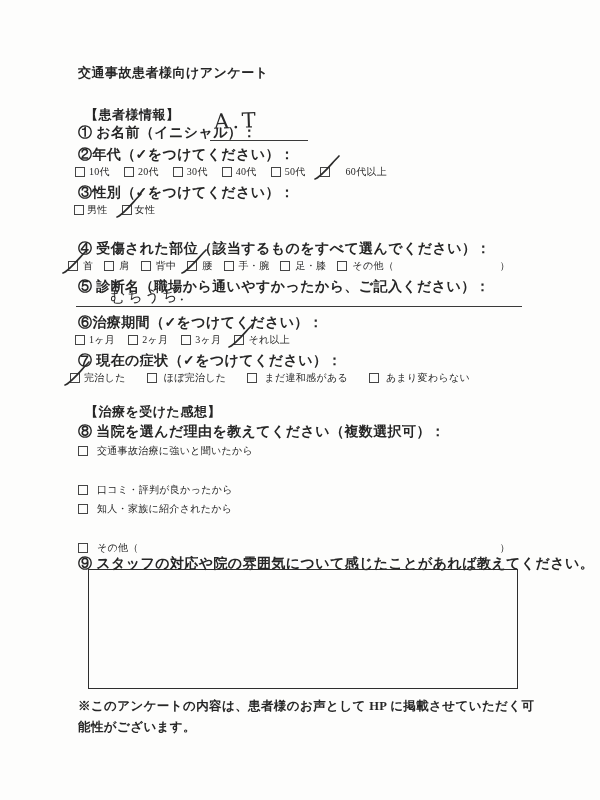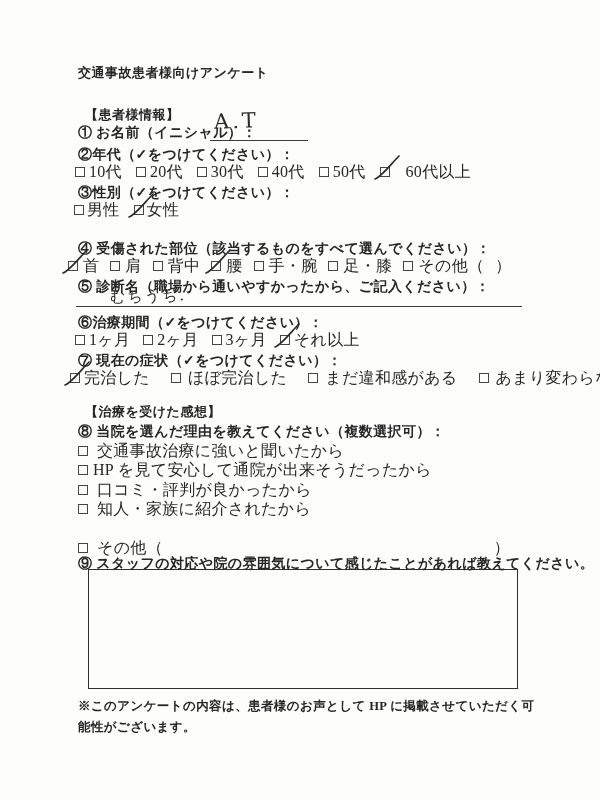--- a/index.html
+++ b/index.html
@@ -10,21 +10,21 @@
   .abs{position:absolute;white-space:nowrap;}
   .title{font-size:13px;font-weight:700;letter-spacing:.5px;}
   .heading{font-size:13px;font-weight:700;letter-spacing:.5px;}
   .qlabel{font-size:14px;font-weight:700;letter-spacing:.4px;}
   .optrow{display:flex;align-items:flex-start;}
   .opt{display:flex;align-items:flex-start;}
   .cb{
     position:relative;display:inline-block;width:8px;height:8px;
     border:1.2px solid #454545;margin-top:3px;flex:0 0 auto;
   }
-  .lb{font-size:16px;line-height:15px;letter-spacing:.3px;}
+  .lb{font-size:10px;line-height:15px;letter-spacing:.3px;}
   .tick{display:none;position:absolute;left:-9px;top:-14px;width:30px;height:27px;overflow:visible;z-index:3;}
   .cb.checked .tick{display:block;}
   .tick path{fill:none;stroke:#2b2b2b;stroke-width:1.7;stroke-linecap:round;}
   .hand{font-family:"DejaVu Serif","Liberation Serif",serif;color:#2a2a2a;}
   .hand-name{font-size:21px;letter-spacing:3px;transform:rotate(-2deg);}
   .hand-dx{font-size:15px;letter-spacing:2px;transform:rotate(-1.5deg);}
   .inkline{position:absolute;background:#3a3a3a;height:1.2px;}
   .comment-box{position:absolute;border:1.4px solid #2e2e2e;background:transparent;}
   .footnote{font-size:12.5px;line-height:1.65;letter-spacing:.4px;white-space:normal;font-weight:700;}
   .paren-end{margin-left:auto;}
@@ -187,26 +187,20 @@
   <div class="abs heading" style="left:85px;top:403px">【治療を受けた感想】</div>
 
   <div class="abs qlabel" style="left:78px;top:423px">⑧ 当院を選んだ理由を教えてください（複数選択可）：</div>
 
   <div class="abs optrow" style="left:78px;top:443px">
     <span class="opt" style="gap:9px">
       <span class="cb"></span>
       <span class="lb">交通事故治療に強いと聞いたから</span>
     </span>
   </div>
-  <div class="abs optrow" style="left:78px;top:462px">
-    <span class="opt" style="gap:5px">
-      <span class="cb"></span>
-      <span class="lb">HP を見て安心して通院が出来そうだったから</span>
-    </span>
-  </div>
   <div class="abs optrow" style="left:78px;top:482px">
     <span class="opt" style="gap:9px">
       <span class="cb"></span>
       <span class="lb">口コミ・評判が良かったから</span>
     </span>
   </div>
   <div class="abs optrow" style="left:78px;top:501px">
     <span class="opt" style="gap:9px">
       <span class="cb"></span>
       <span class="lb">知人・家族に紹介されたから</span>

